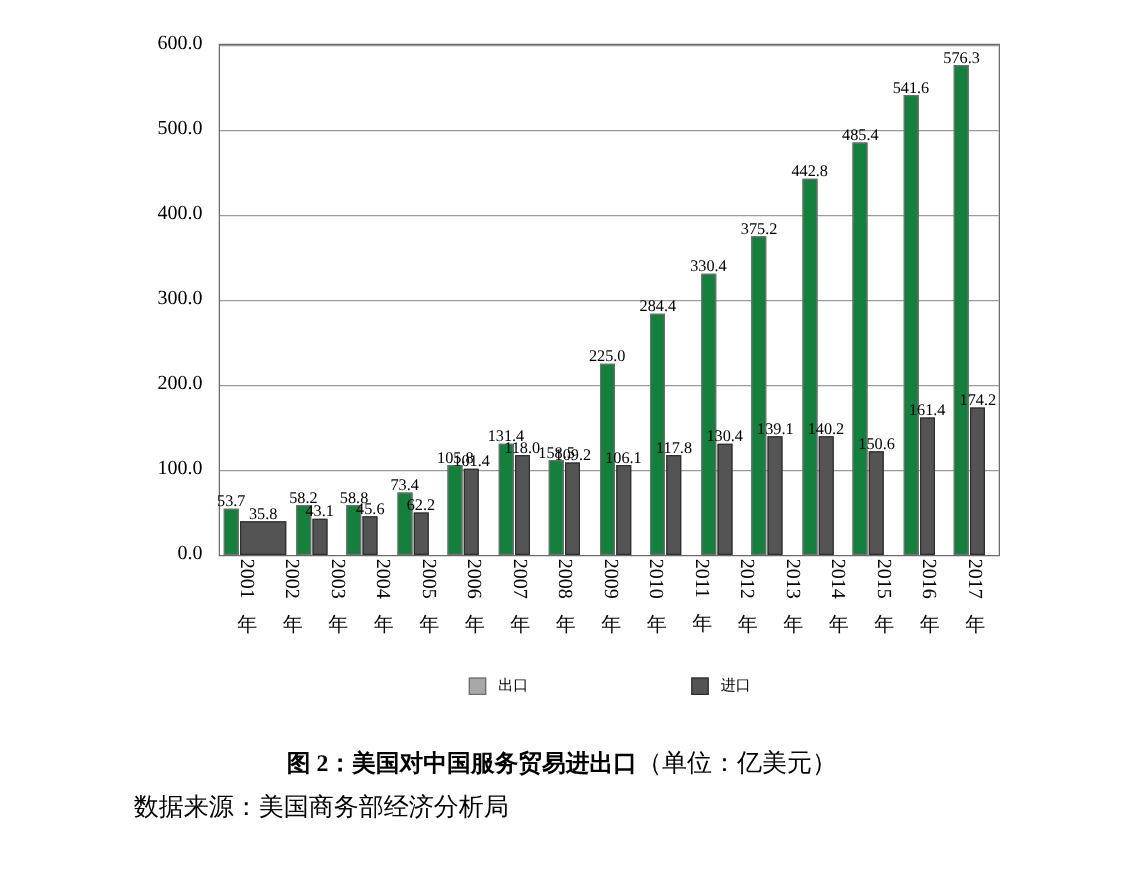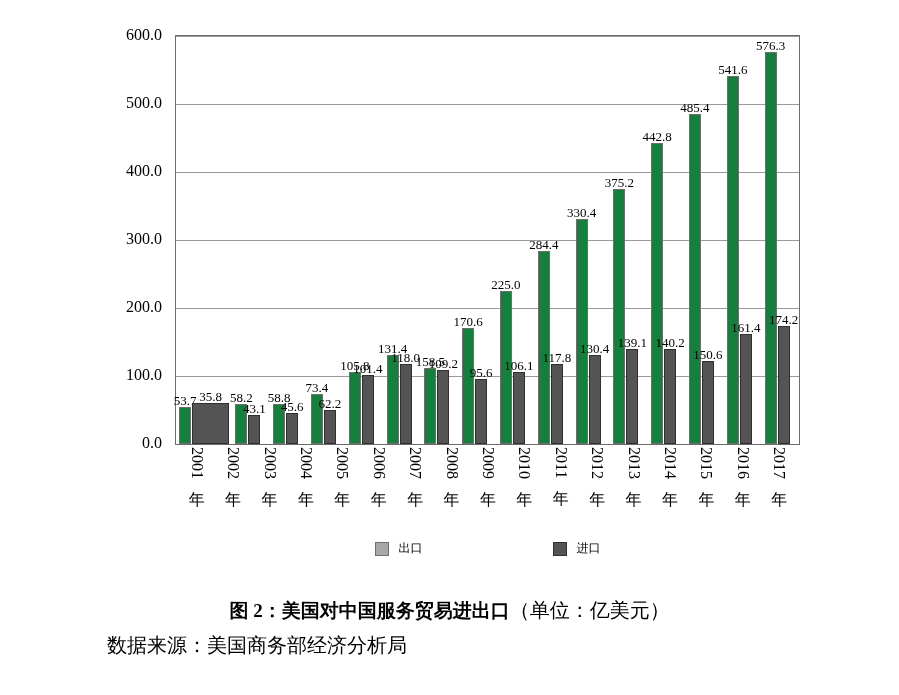--- a/index.html
+++ b/index.html
@@ -204,21 +204,21 @@
         <div class="gridline" style="top: 204px;"></div>
         <div class="gridline" style="top: 136px;"></div>
         <div class="gridline" style="top: 68px;"></div>
         <div class="gridline" style="top: 0px;"></div>
       </div>
     <div id="plot">
         <div class="group">
           <div class="bar exp" style="height: 36.516px;">
             <span class="vlabel">53.7</span>
           </div>
-          <div class="bar imp" style="height: 41px; padding-left: 35px;">
+          <div class="bar imp" style="height: 27px; padding-left: 35px;">
             <span class="vlabel">35.8</span>
           </div>
         </div>
         <div class="group">
           <div class="bar exp" style="height: 39.576px;">
             <span class="vlabel">58.2</span>
           </div>
           <div class="bar imp" style="height: 29.308px;">
             <span class="vlabel">43.1</span>
           </div>
@@ -254,28 +254,20 @@
           <div class="bar imp" style="height: 80.24px;">
             <span class="vlabel">118.0</span>
           </div>
         </div>
         <div class="group">
           <div class="bar exp" style="height: 76px; text-align: right;">
             <span class="vlabel">158.5</span>
           </div>
           <div class="bar imp" style="height: 74.256px;">
             <span class="vlabel">109.2</span>
-          </div>
-        </div>
-        <div class="group">
-          <div class="bar exp" style="height: 116.008px;">
-            <span class="vlabel">170.6</span>
-          </div>
-          <div class="bar imp" style="height: 65.008px;">
-            <span class="vlabel">95.6</span>
           </div>
         </div>
         <div class="group">
           <div class="bar exp" style="height: 153px;">
             <span class="vlabel">225.0</span>
           </div>
           <div class="bar imp" style="height: 72.148px;">
             <span class="vlabel">106.1</span>
           </div>
         </div>

